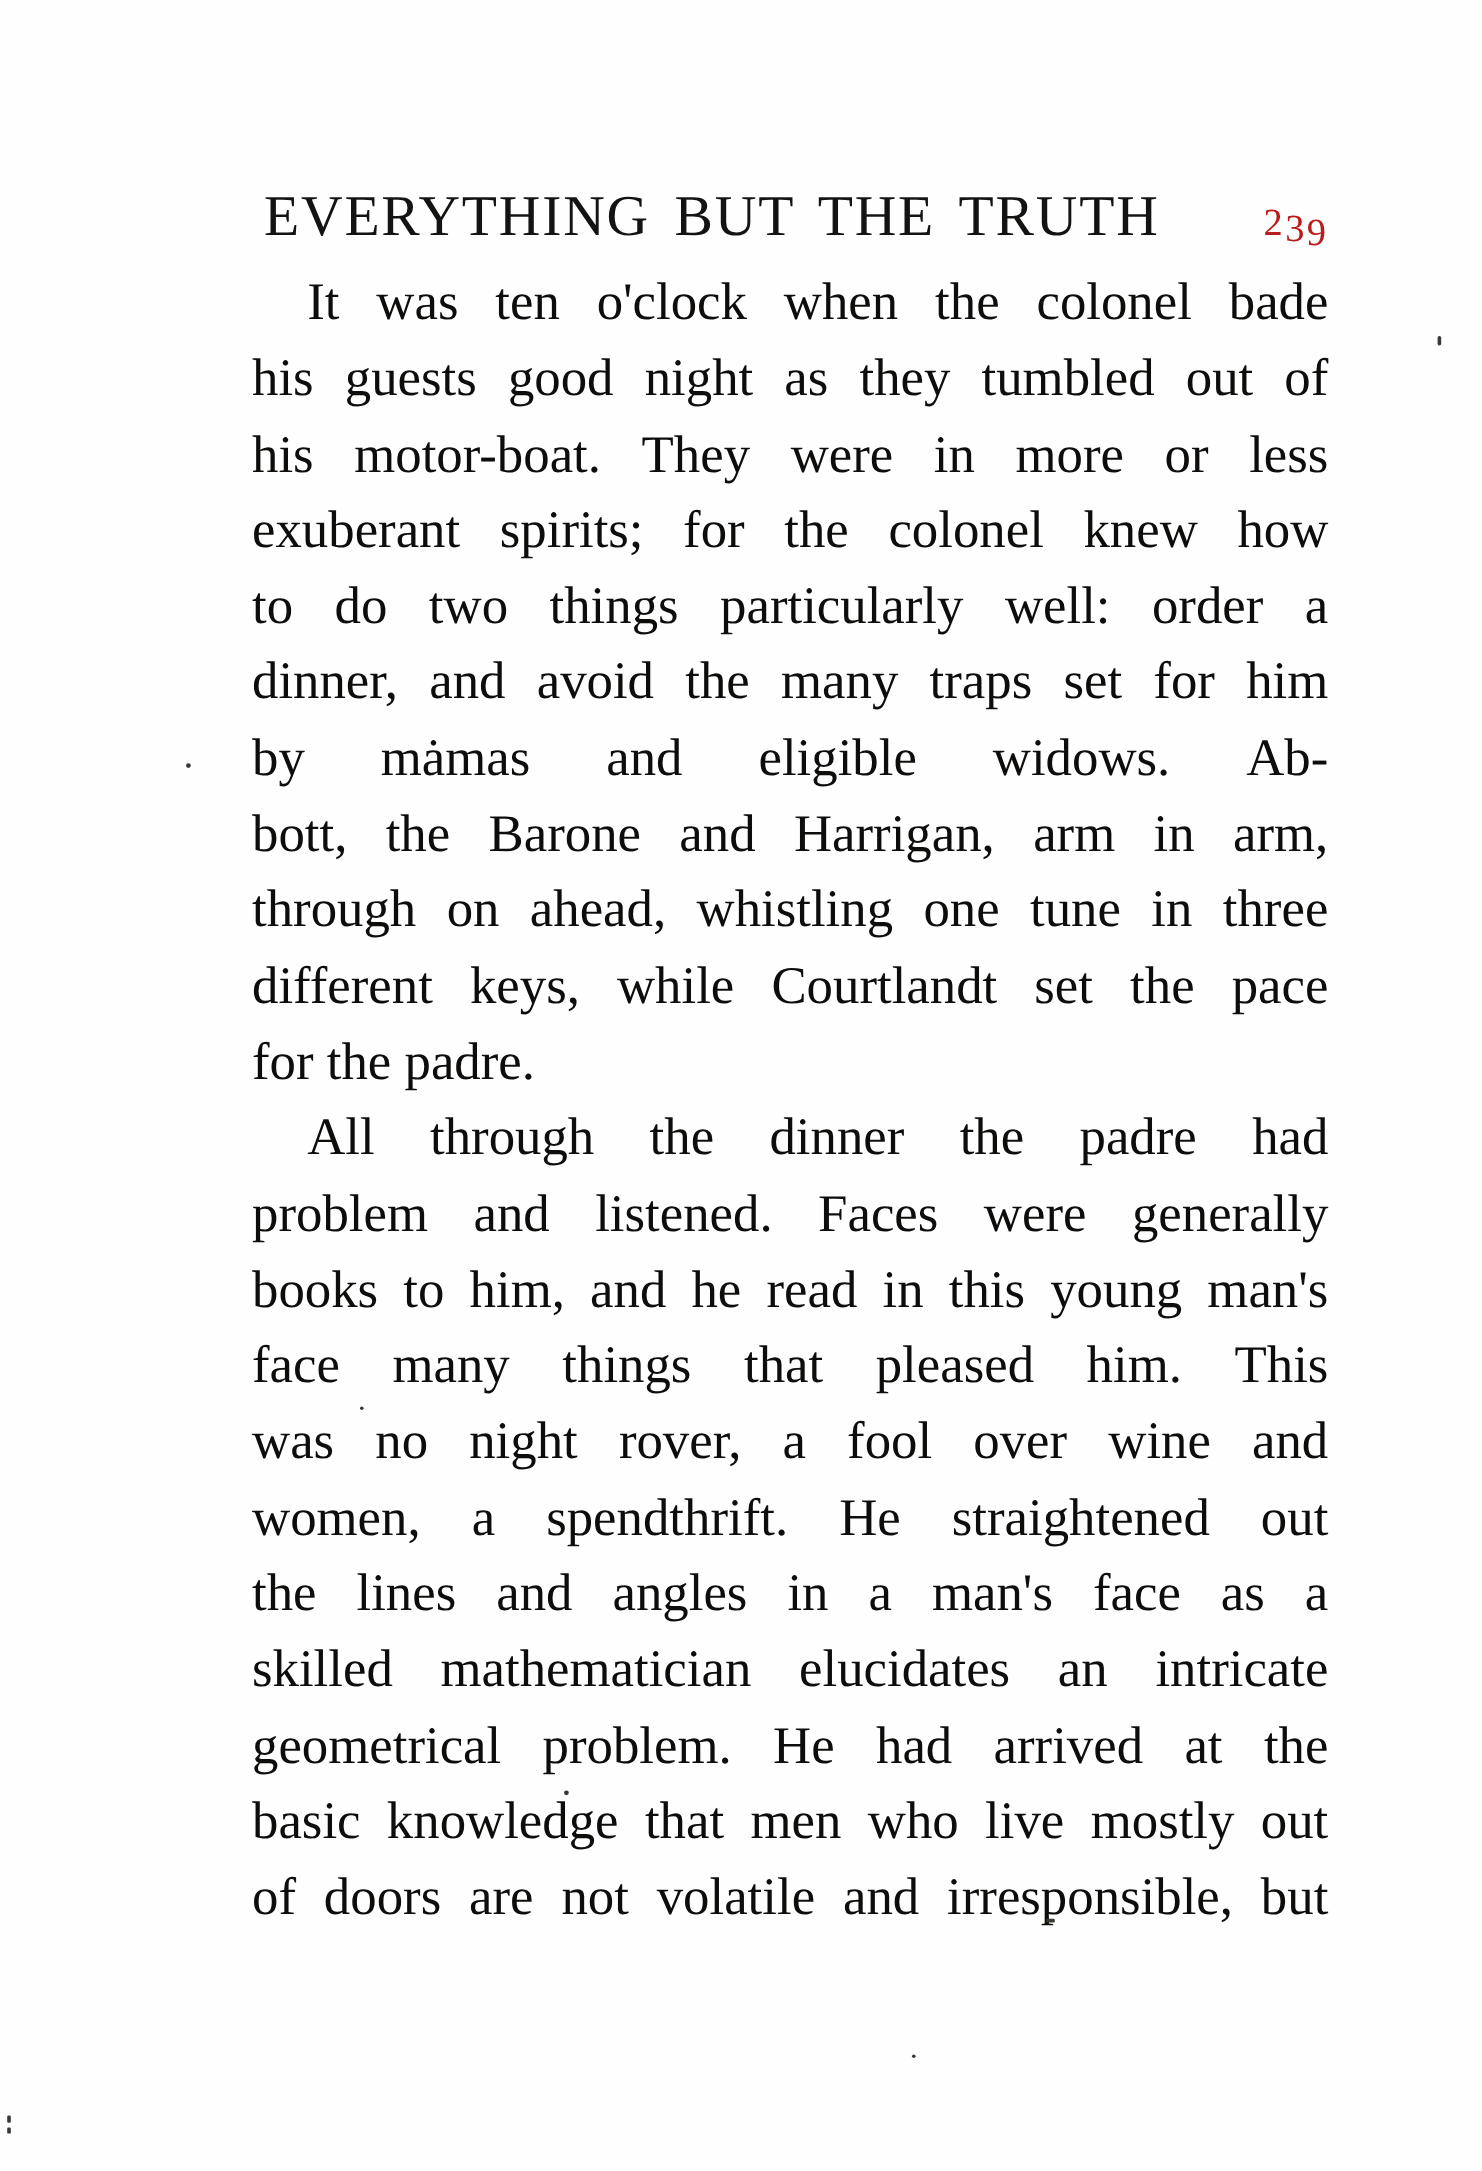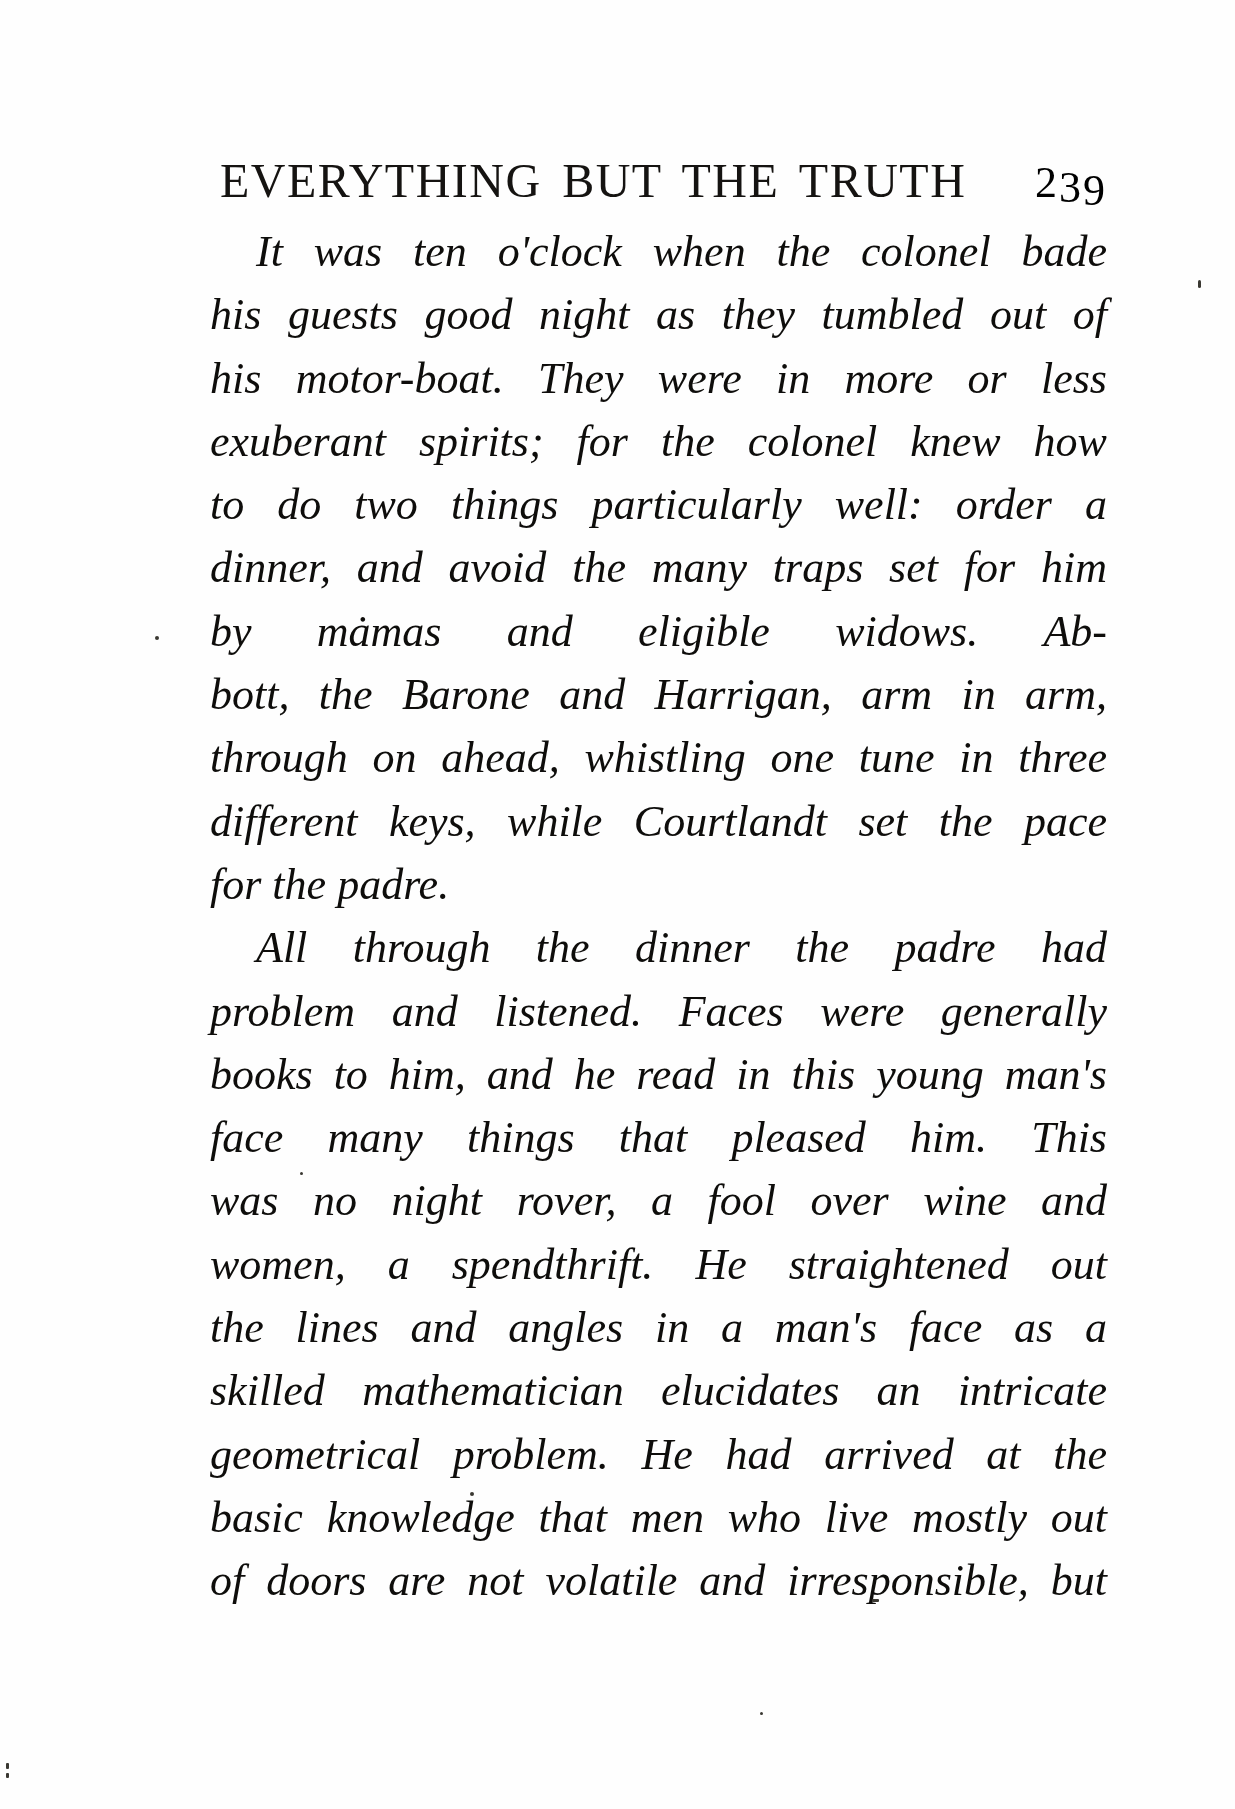--- a/index.html
+++ b/index.html
@@ -31,44 +31,43 @@
   }
   .head-title {
     padding-left: 10px;
     font-size: 48px;
     letter-spacing: 1.5px;
     word-spacing: 7px;
     color: #151311;
   }
   .head-pagenum {
     margin-left: auto;
-    font-size: 44px;
+    font-size: 32px;
     letter-spacing: 2px;
-    color: #000000;
+    color: #b91c1c;
   }
   .head-pagenum .dig { position: relative; display: inline-block; }
   .head-pagenum .dig.drop-sm { top: 5px; }
   .head-pagenum .dig.drop-lg { top: 8px; }
 
   
   .body-text {
     position: absolute;
     left: 210px;
     top: 220px;
     width: 897px;
     font-size: 44px;
     color: #0e0d0b;
   }
   .line {
     display: flex;
     justify-content: space-between;
     line-height: 63.3px;
     height: 63.3px;
     white-space: nowrap;
-    font-style: italic;
   }
   .line.indent { padding-left: 46px; }
   .line.no-justify {
     justify-content: flex-start;
     gap: 11px;
   }
   .line span { display: inline-block; }
 
   
   .speck {

